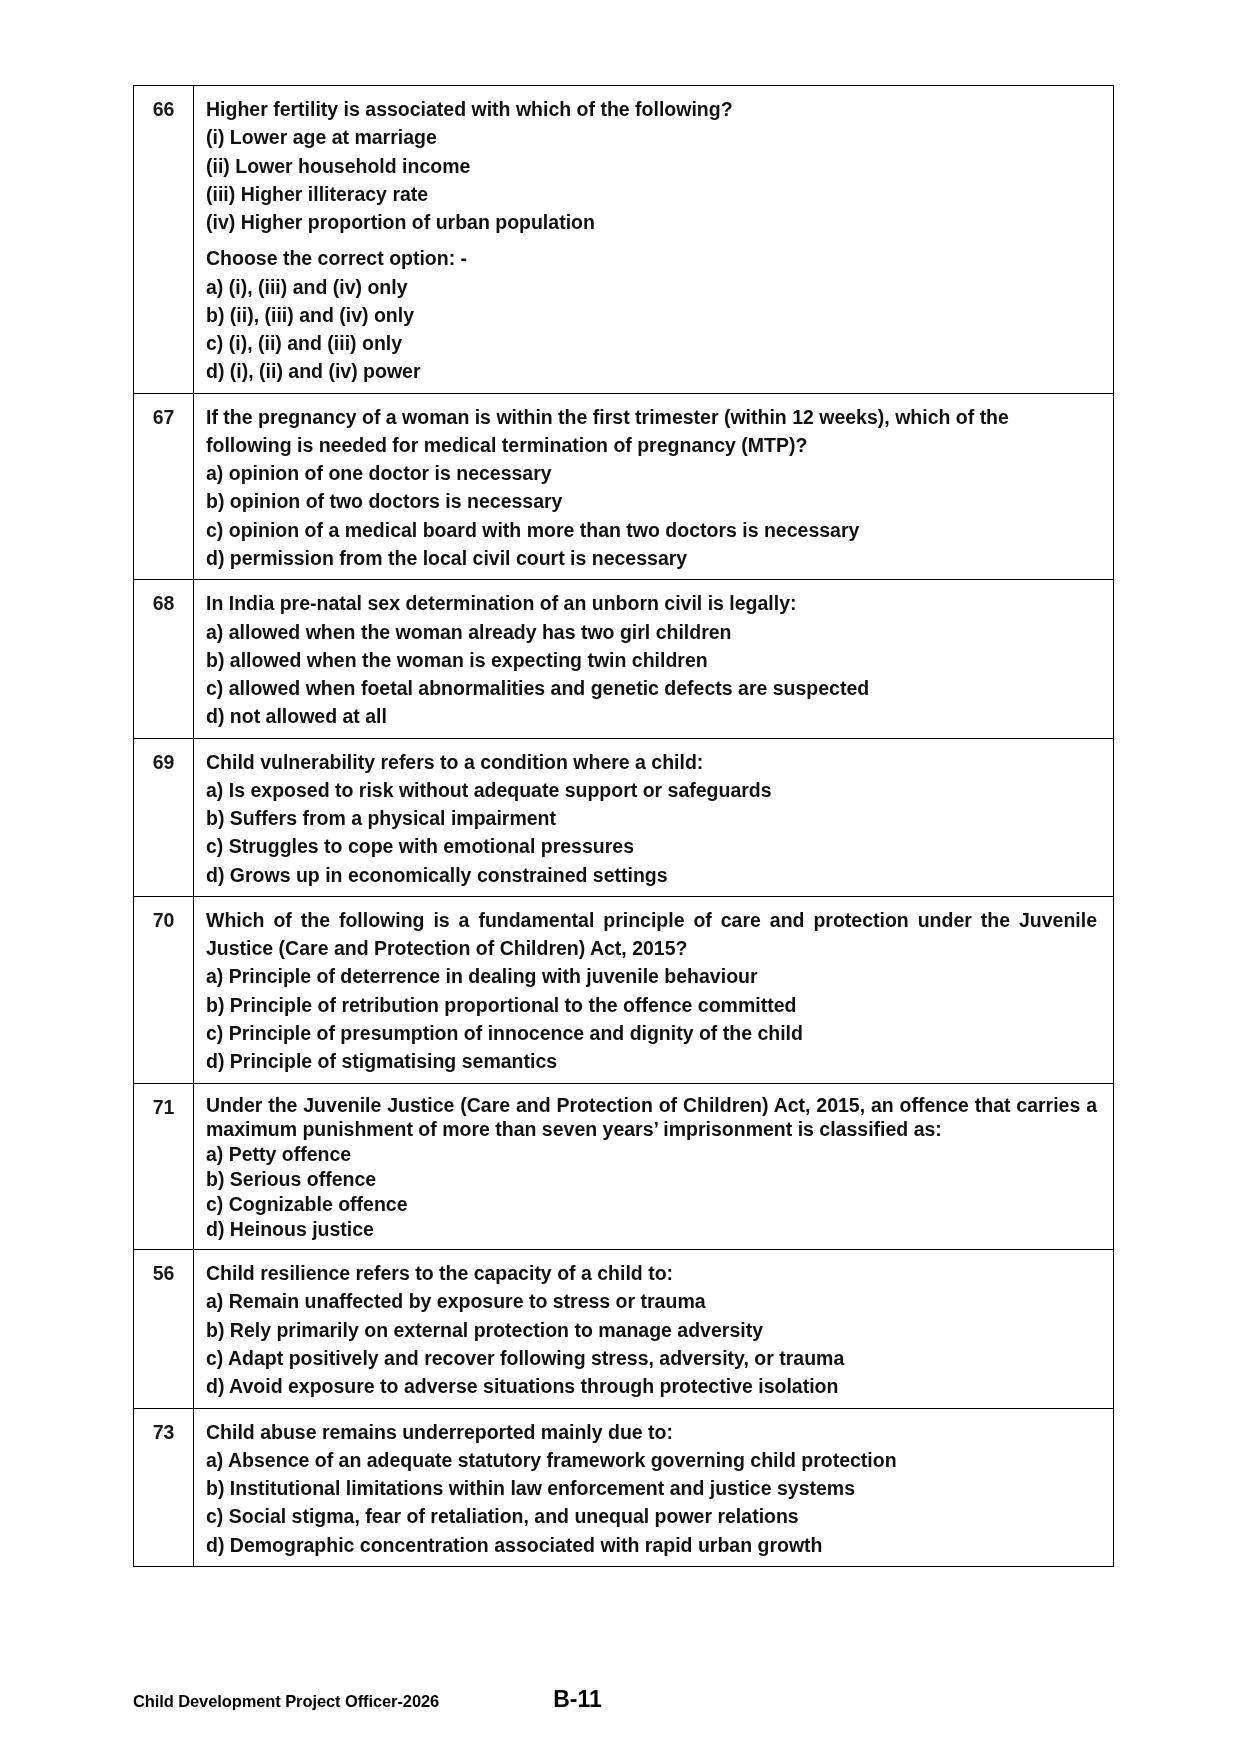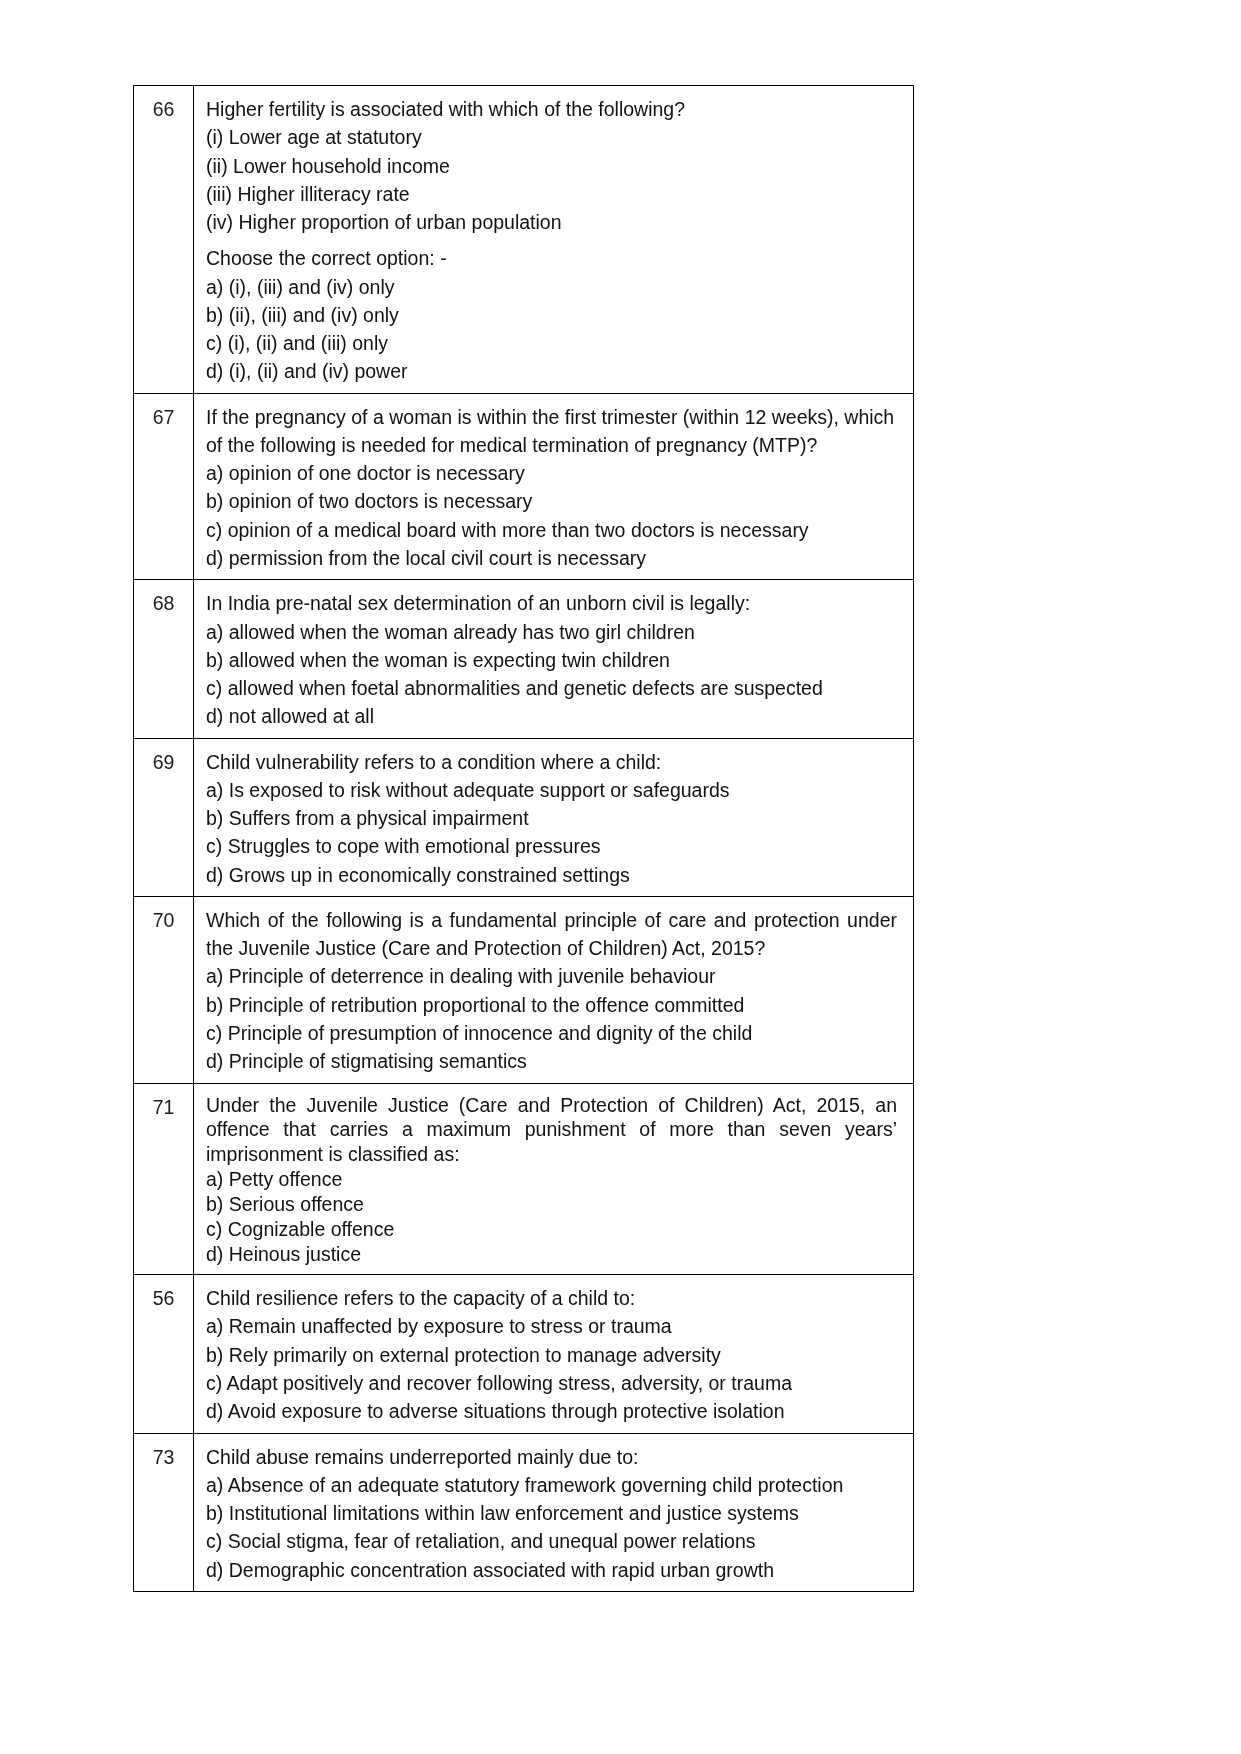--- a/index.html
+++ b/index.html
@@ -20,23 +20,24 @@
     left: 0;
     top: 0;
     width: 1241px;
     height: 1754px;
     background: #ffffff;
   }
   .qtable {
     position: absolute;
     left: 133px;
     top: 85px;
-    width: 781px;
+    width: 981px;
     border-collapse: collapse;
     table-layout: fixed;
+    font-weight: bold;
   }
   .qtable td {
     border: 1px solid #000000;
     vertical-align: top;
     padding: 0;
   }
   td.numcell {
     width: 59px;
     text-align: center;
     font-size: 19.5px;
@@ -95,21 +96,21 @@
 <body>
 
 <div class="page">
 
   <table class="qtable">
     <tbody>
         <tr>
           <td class="numcell">66</td>
           <td class="bodycell">
             <div class="qline">Higher fertility is associated with which of the following?</div>
-            <div class="qline">(i) Lower age at statutory</div>
+            <div class="qline">(i) Lower age at marriage</div>
             <div class="qline">(ii) Lower household income</div>
             <div class="qline">(iii) Higher illiteracy rate</div>
             <div class="qline">(iv) Higher proportion of urban population</div>
             <div class="qline gap">Choose the correct option: -</div>
             <div class="qline">a) (i), (iii) and (iv) only</div>
             <div class="qline">b) (ii), (iii) and (iv) only</div>
             <div class="qline">c) (i), (ii) and (iii) only</div>
             <div class="qline">d) (i), (ii) and (iv) power</div>
           </td>
         </tr>
@@ -179,14 +180,18 @@
             <div class="qline">Child abuse remains underreported mainly due to:</div>
             <div class="qline">a) Absence of an adequate statutory framework governing child protection</div>
             <div class="qline">b) Institutional limitations within law enforcement and justice systems</div>
             <div class="qline">c) Social stigma, fear of retaliation, and unequal power relations</div>
             <div class="qline">d) Demographic concentration associated with rapid urban growth</div>
           </td>
         </tr>
       </tbody>
   </table>
 
+  <div class="footer">
+    <div class="footer-left">Child Development Project Officer-2026</div>
+    <div class="footer-center">B-11</div>
+  </div>
 
 </div>
 
 </body></html>

